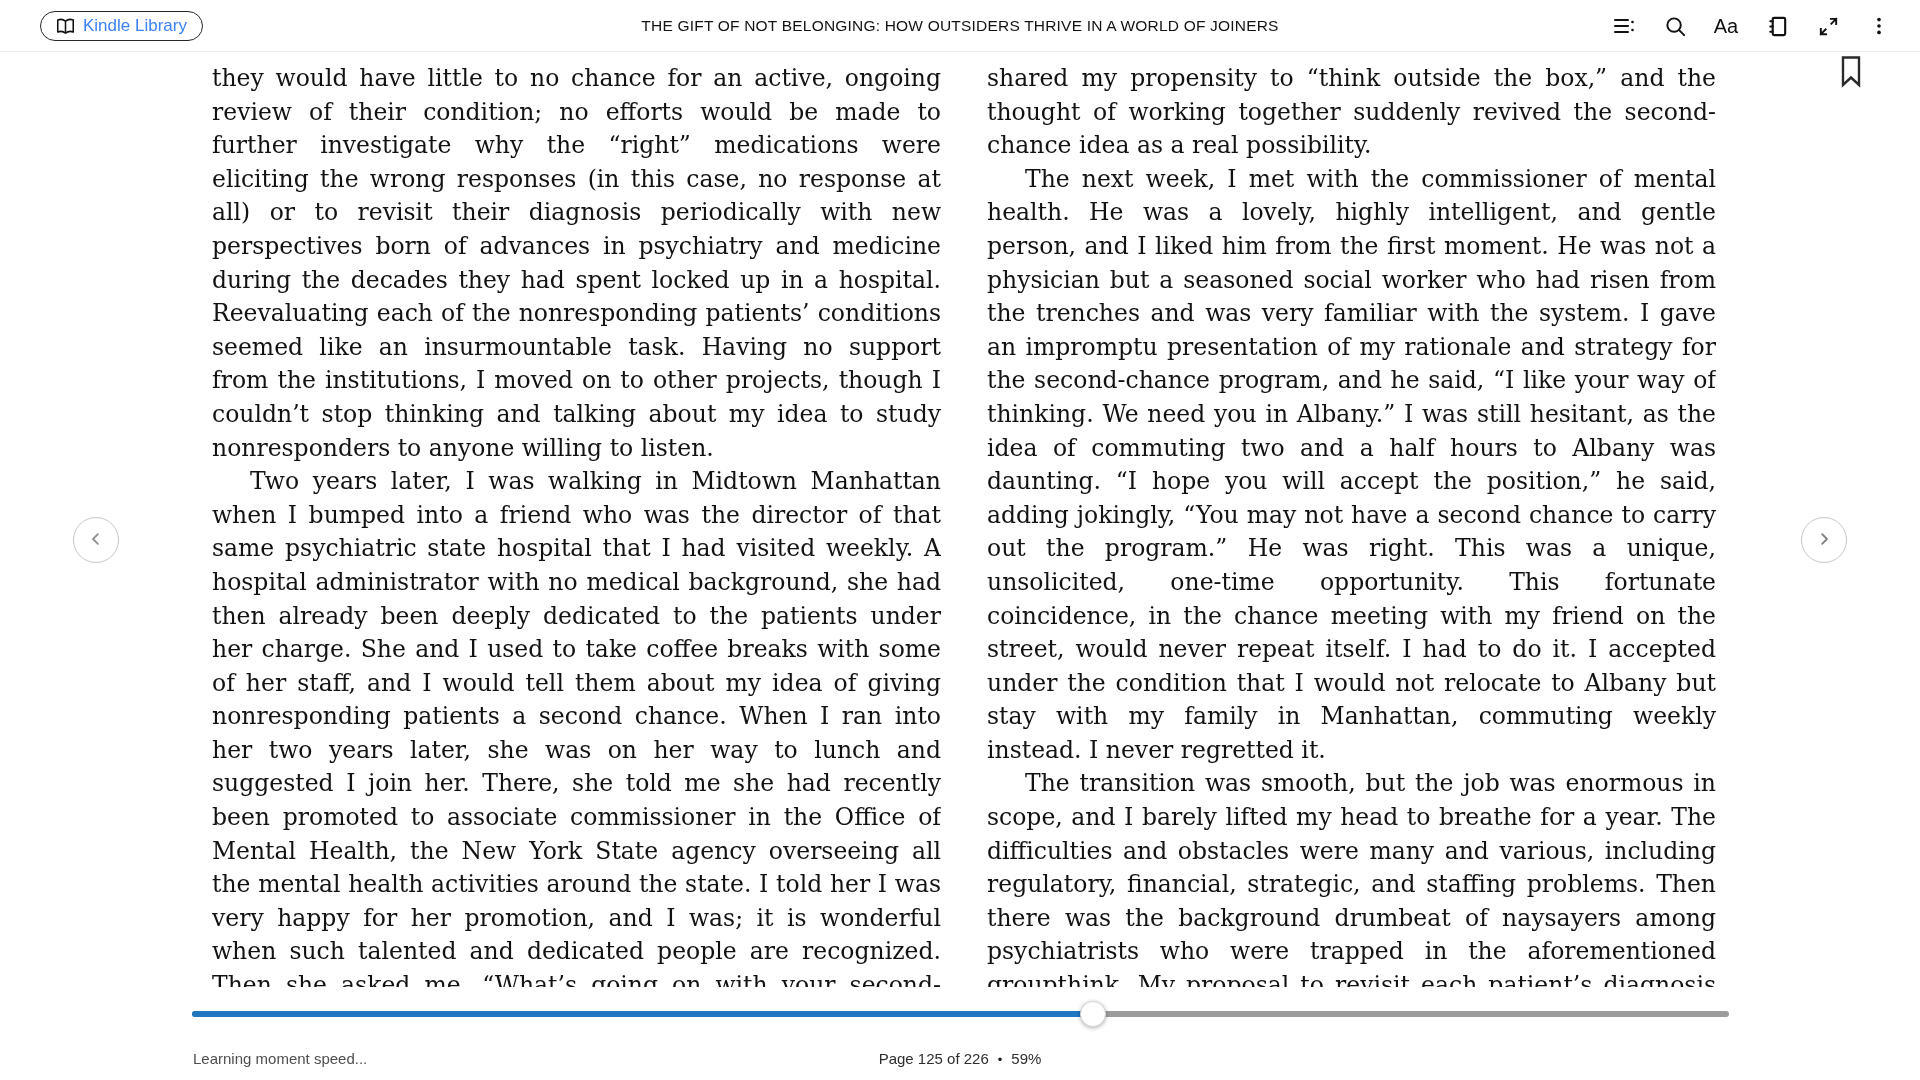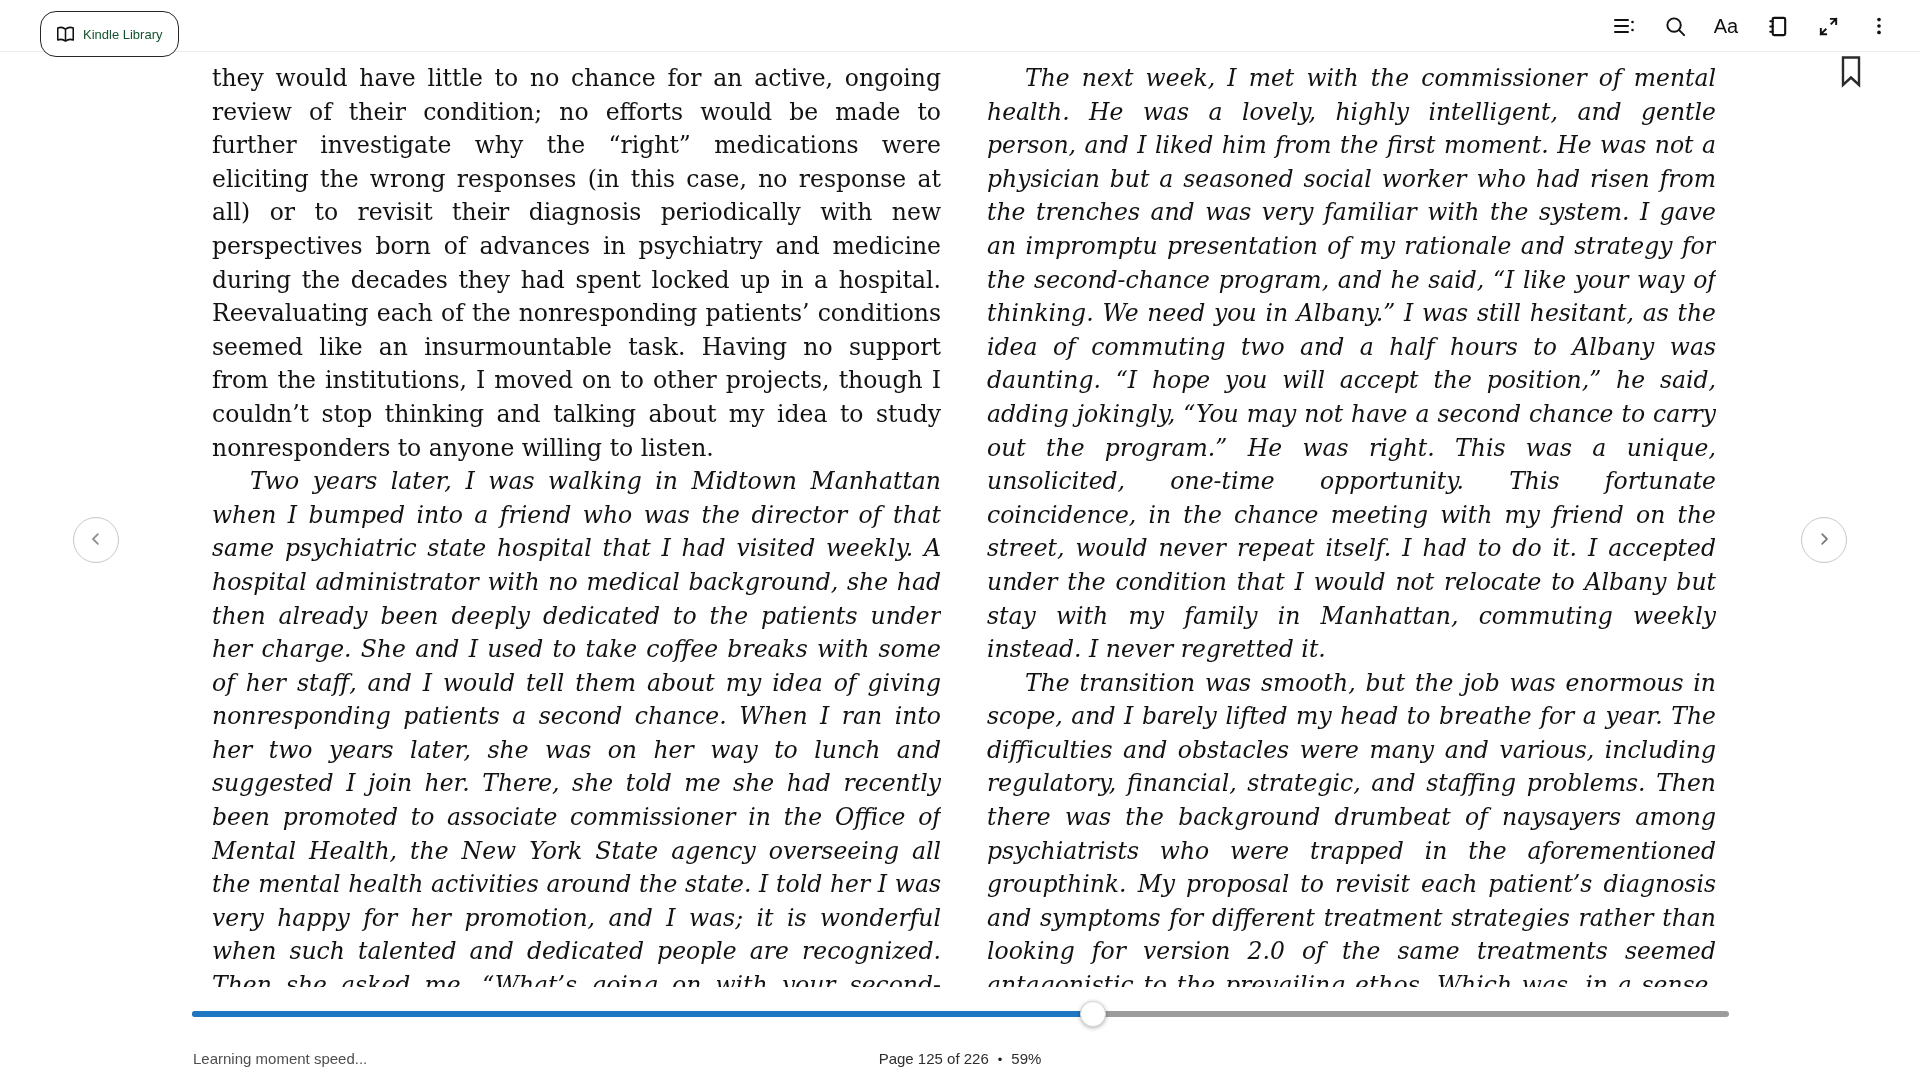--- a/index.html
+++ b/index.html
@@ -7,44 +7,44 @@
     --track-gray:#9c9c9c;
   }
   *{margin:0;padding:0;box-sizing:border-box;}
   html,body{width:1920px;height:1080px;background:#ffffff;overflow:hidden;
     font-family:"Liberation Sans",sans-serif;}
   .stage{position:relative;width:1920px;height:1080px;background:#fff;}
 
   
   .toolbar{position:absolute;top:0;left:0;width:1920px;height:52px;
     display:flex;align-items:center;background:#fff;border-bottom:1px solid #ececec;}
-  .lib-btn{position:absolute;left:40px;top:11px;height:46px;display:flex;align-items:center;gap:8px;
+  .lib-btn{position:absolute;left:40px;top:11px;height:30px;display:flex;align-items:center;gap:8px;
     padding:0 15px;border:1px solid #23272b;border-radius:16px;background:#fff;cursor:pointer;
-    font-family:"Liberation Sans",sans-serif;font-size:13px;color:#14532d;}
+    font-family:"Liberation Sans",sans-serif;font-size:17px;color:#3b82f6;}
   .lib-btn svg{display:block;}
   .title{flex:1;text-align:center;font-size:15.5px;color:#121212;letter-spacing:.2px;
     font-family:"Liberation Sans",sans-serif;}
   .actions{position:absolute;right:28px;top:0;height:52px;display:flex;align-items:center;gap:25px;}
   .icon-btn{width:26px;height:26px;display:flex;align-items:center;justify-content:center;
     background:none;border:none;cursor:pointer;color:#111;}
   .icon-btn svg{display:block;}
   .aa-label{font-family:"Liberation Sans",sans-serif;font-size:20px;color:#111;font-weight:400;line-height:1;}
 
   
   .bookmark{position:absolute;left:1840px;top:56px;width:22px;height:34px;background:none;border:none;
     cursor:pointer;color:#2b2b2b;}
 
   
   .page-area{position:absolute;top:50px;left:0;width:1920px;height:945px;overflow:hidden;
     display:flex;justify-content:space-between;gap:46px;padding:12px 204px 0 212px;}
   .col{width:730px;height:925px;overflow:hidden;
     font-family:"DejaVu Serif","Liberation Serif",serif;
     font-size:23.5px;line-height:33.6px;color:#121212;text-align:justify;}
   .col p{margin:0;}
-  .col p.indent{text-indent:38px;font-style:italic;}
+  .col p.indent{text-indent:38px;}
 
   
   .nav-circle{position:absolute;top:517px;width:46px;height:46px;border-radius:50%;
     border:1px solid #c7c7c7;background:#fff;display:flex;align-items:center;justify-content:center;
     cursor:pointer;color:#8f8f8f;}
   .nav-prev{left:73px;}
   .nav-next{left:1801px;color:#7d7d7d;}
 
   
   .slider{position:absolute;left:192px;top:1011px;width:1537px;height:6px;background:var(--track-gray);
@@ -65,20 +65,21 @@
     <button class="lib-btn">
       <span>
         <svg width="19" height="17" viewBox="0 0 24 22" fill="none" stroke="#111" stroke-width="2" stroke-linejoin="round">
           <path d="M12 4 C9 1.5 5 1.5 2 2.5 V18 C5 17 9 17 12 19.5 C15 17 19 17 22 18 V2.5 C19 1.5 15 1.5 12 4 Z"></path>
           <path d="M12 4 V19.5"></path>
         </svg>
       </span>
       <span>Kindle Library</span>
     </button>
 
+    <div class="title">THE GIFT OF NOT BELONGING: HOW OUTSIDERS THRIVE IN A WORLD OF JOINERS</div>
 
     <div class="actions">
       <button class="icon-btn">
         <span>
           <svg width="24" height="24" viewBox="0 0 24 24" fill="none" stroke="#111" stroke-width="2" stroke-linecap="round">
             <path d="M3 6 h13 M3 12 h13 M3 18 h13"></path>
             <circle cx="20.5" cy="8" r="1.3" fill="#111" stroke="none"></circle>
             <circle cx="20.5" cy="16" r="1.3" fill="#111" stroke="none"></circle>
           </svg>
         </span>
@@ -131,20 +132,21 @@
     </span>
   </button>
 
   <main class="page-area">
     <div class="col">
       <p>they would have little to no chance for an active, ongoing review of their condition; no efforts would be made to further investigate why the “right” medications were eliciting the wrong responses (in this case, no response at all) or to revisit their diagnosis periodically with new perspectives born of advances in psychiatry and medicine during the decades they had spent locked up in a hospital. Reevaluating each of the nonresponding patients’ conditions seemed like an insurmountable task. Having no support from the institutions, I moved on to other projects, though I couldn’t stop thinking and talking about my idea to study nonresponders to anyone willing to listen.</p>
       <p class="indent">Two years later, I was walking in Midtown Manhattan when I bumped into a friend who was the director of that same psychiatric state hospital that I had visited weekly. A hospital administrator with no medical background, she had then already been deeply dedicated to the patients under her charge. She and I used to take coffee breaks with some of her staff, and I would tell them about my idea of giving nonresponding patients a second chance. When I ran into her two years later, she was on her way to lunch and suggested I join her. There, she told me she had recently been promoted to associate commissioner in the Office of Mental Health, the New York State agency overseeing all the mental health activities around the state. I told her I was very happy for her promotion, and I was; it is wonderful when such talented and dedicated people are recognized. Then she asked me, “What’s going on with your second-chance program?”</p>
 
     </div>
     <div class="col">
+      <p>shared my propensity to “think outside the box,” and the thought of working together suddenly revived the second-chance idea as a real possibility.</p>
       <p class="indent">The next week, I met with the commissioner of mental health. He was a lovely, highly intelligent, and gentle person, and I liked him from the first moment. He was not a physician but a seasoned social worker who had risen from the trenches and was very familiar with the system. I gave an impromptu presentation of my rationale and strategy for the second-chance program, and he said, “I like your way of thinking. We need you in Albany.” I was still hesitant, as the idea of commuting two and a half hours to Albany was daunting. “I hope you will accept the position,” he said, adding jokingly, “You may not have a second chance to carry out the program.” He was right. This was a unique, unsolicited, one-time opportunity. This fortunate coincidence, in the chance meeting with my friend on the street, would never repeat itself. I had to do it. I accepted under the condition that I would not relocate to Albany but stay with my family in Manhattan, commuting weekly instead. I never regretted it.</p>
       <p class="indent">The transition was smooth, but the job was enormous in scope, and I barely lifted my head to breathe for a year. The difficulties and obstacles were many and various, including regulatory, financial, strategic, and staffing problems. Then there was the background drumbeat of naysayers among psychiatrists who were trapped in the aforementioned groupthink. My proposal to revisit each patient’s diagnosis and symptoms for different treatment strategies rather than looking for version 2.0 of the same treatments seemed antagonistic to the prevailing ethos. Which was, in a sense, exactly the point.</p>
 
     </div>
   </main>
 
   <button class="nav-circle nav-prev">
     <span>
       <svg width="18" height="18" viewBox="0 0 24 24" fill="none" stroke="currentColor" stroke-width="2.4" stroke-linecap="round" stroke-linejoin="round">
         <path d="M14.5 5.5 L8 12 L14.5 18.5"></path>

